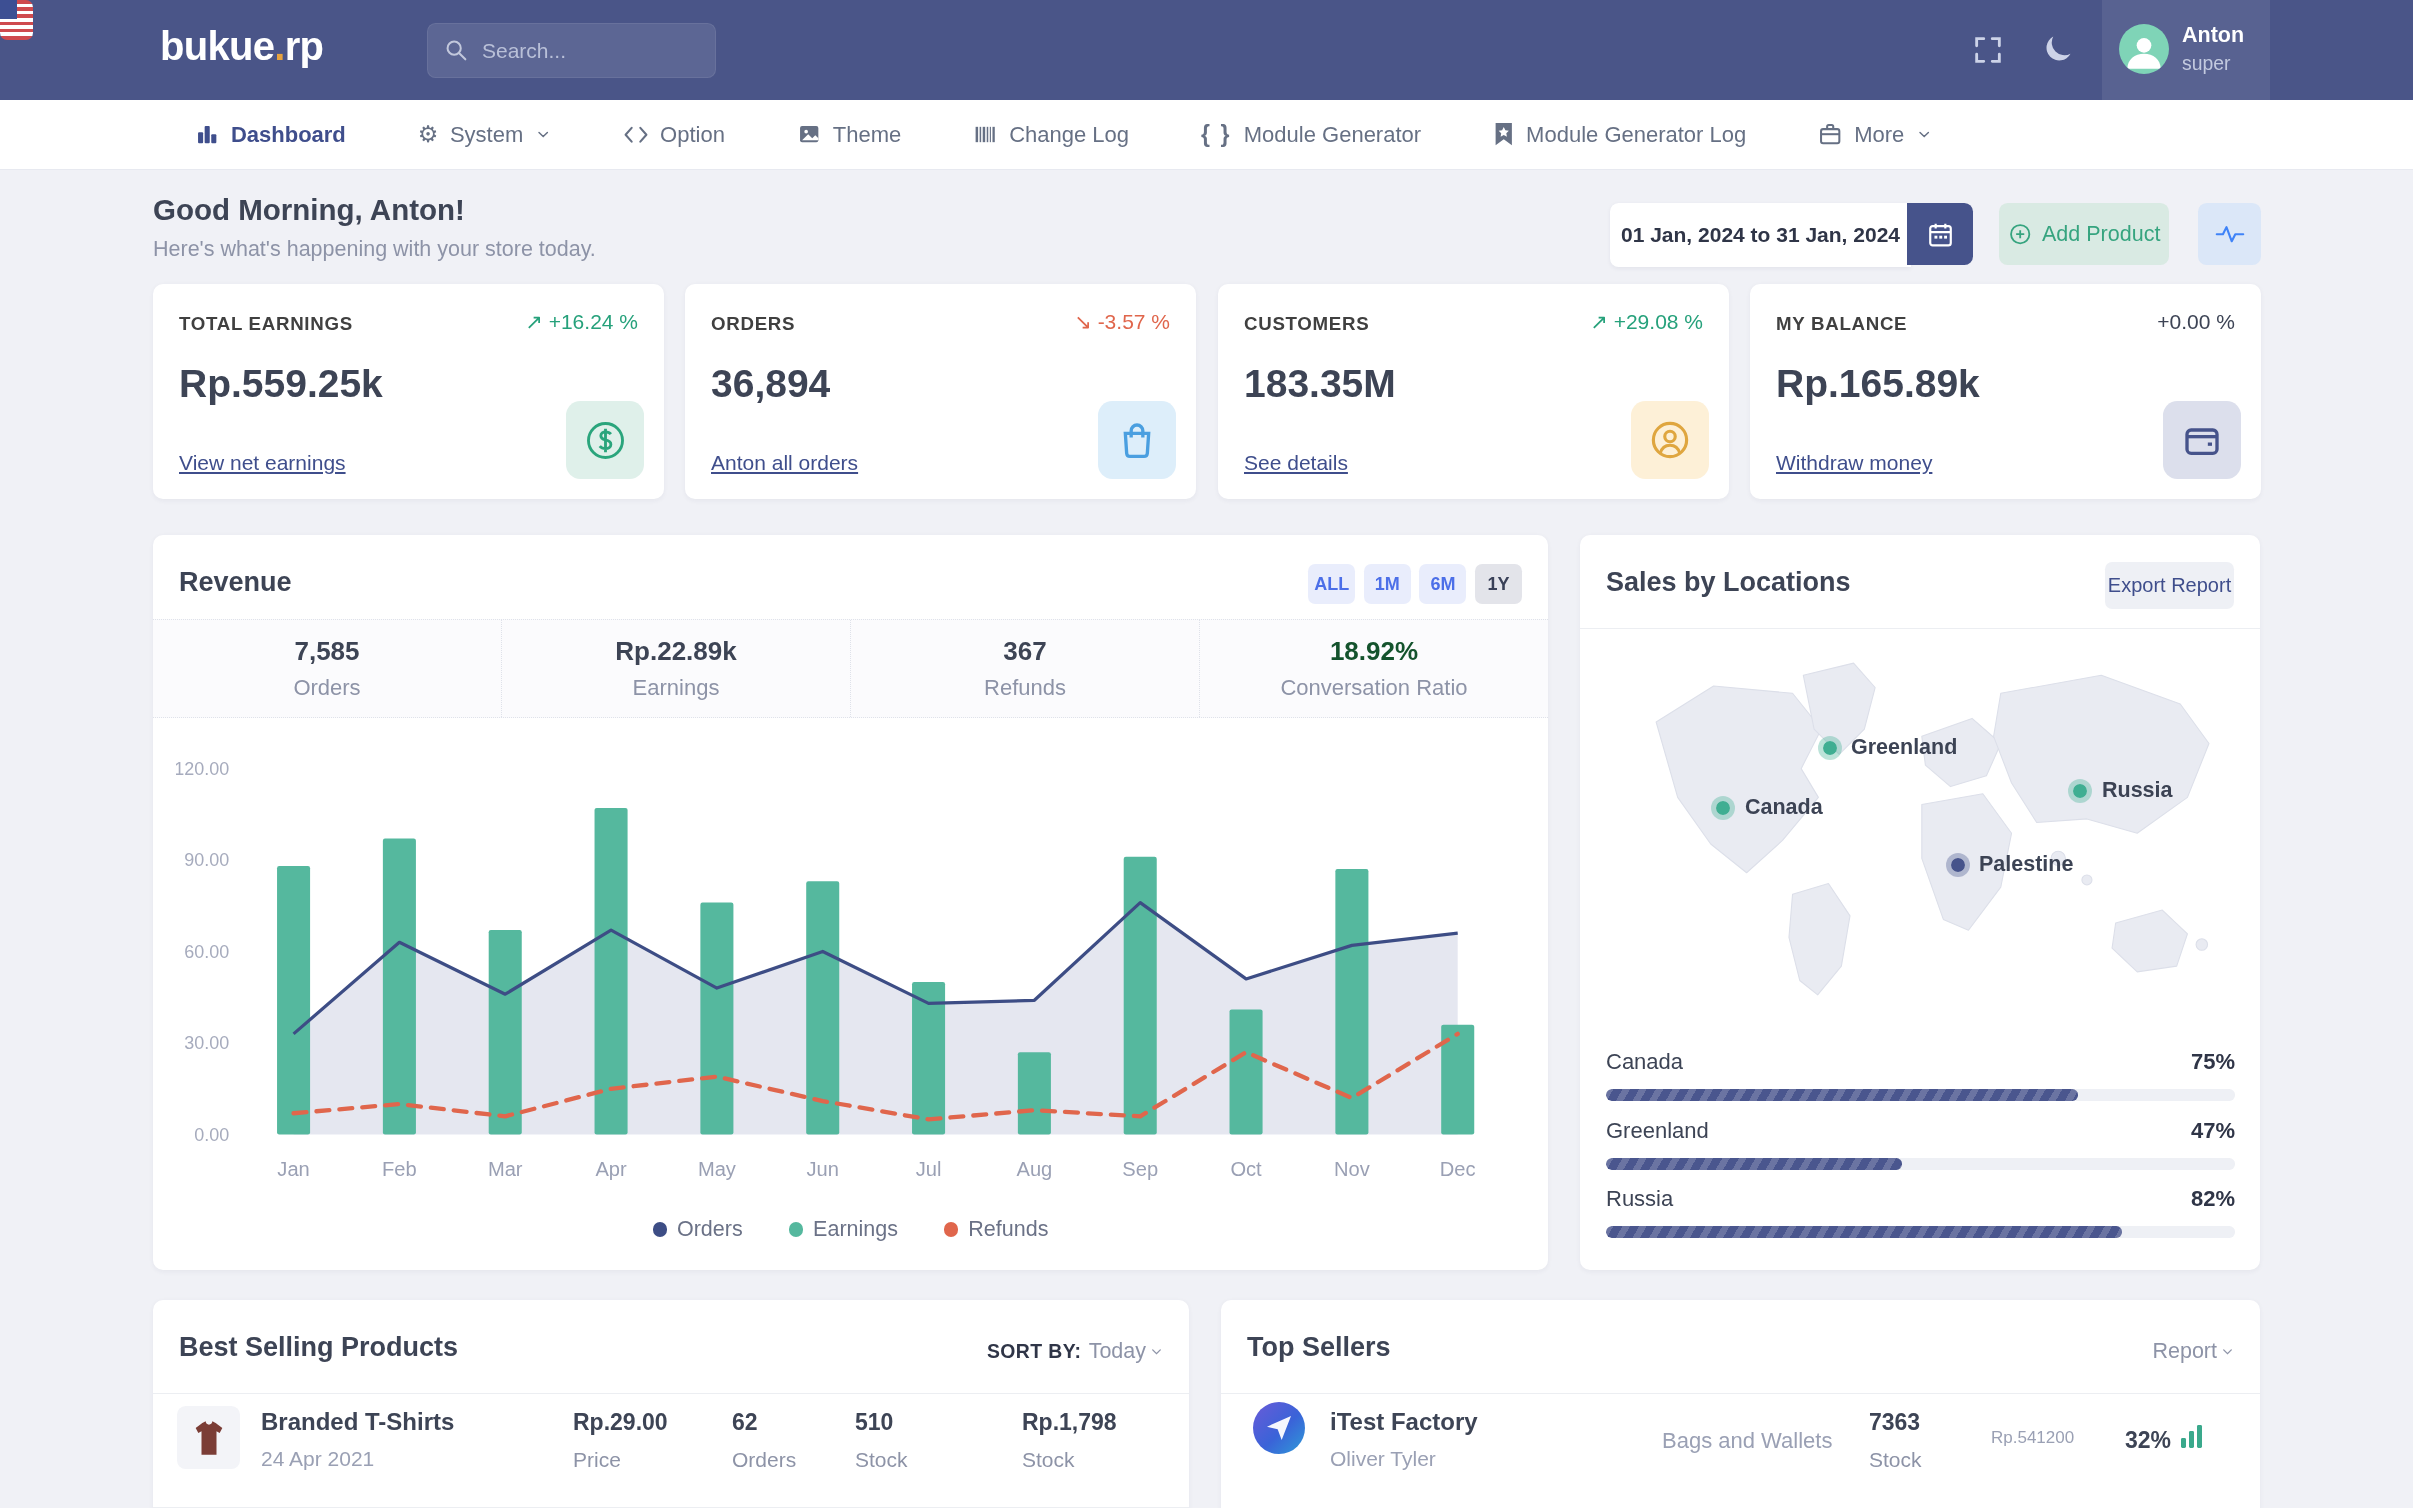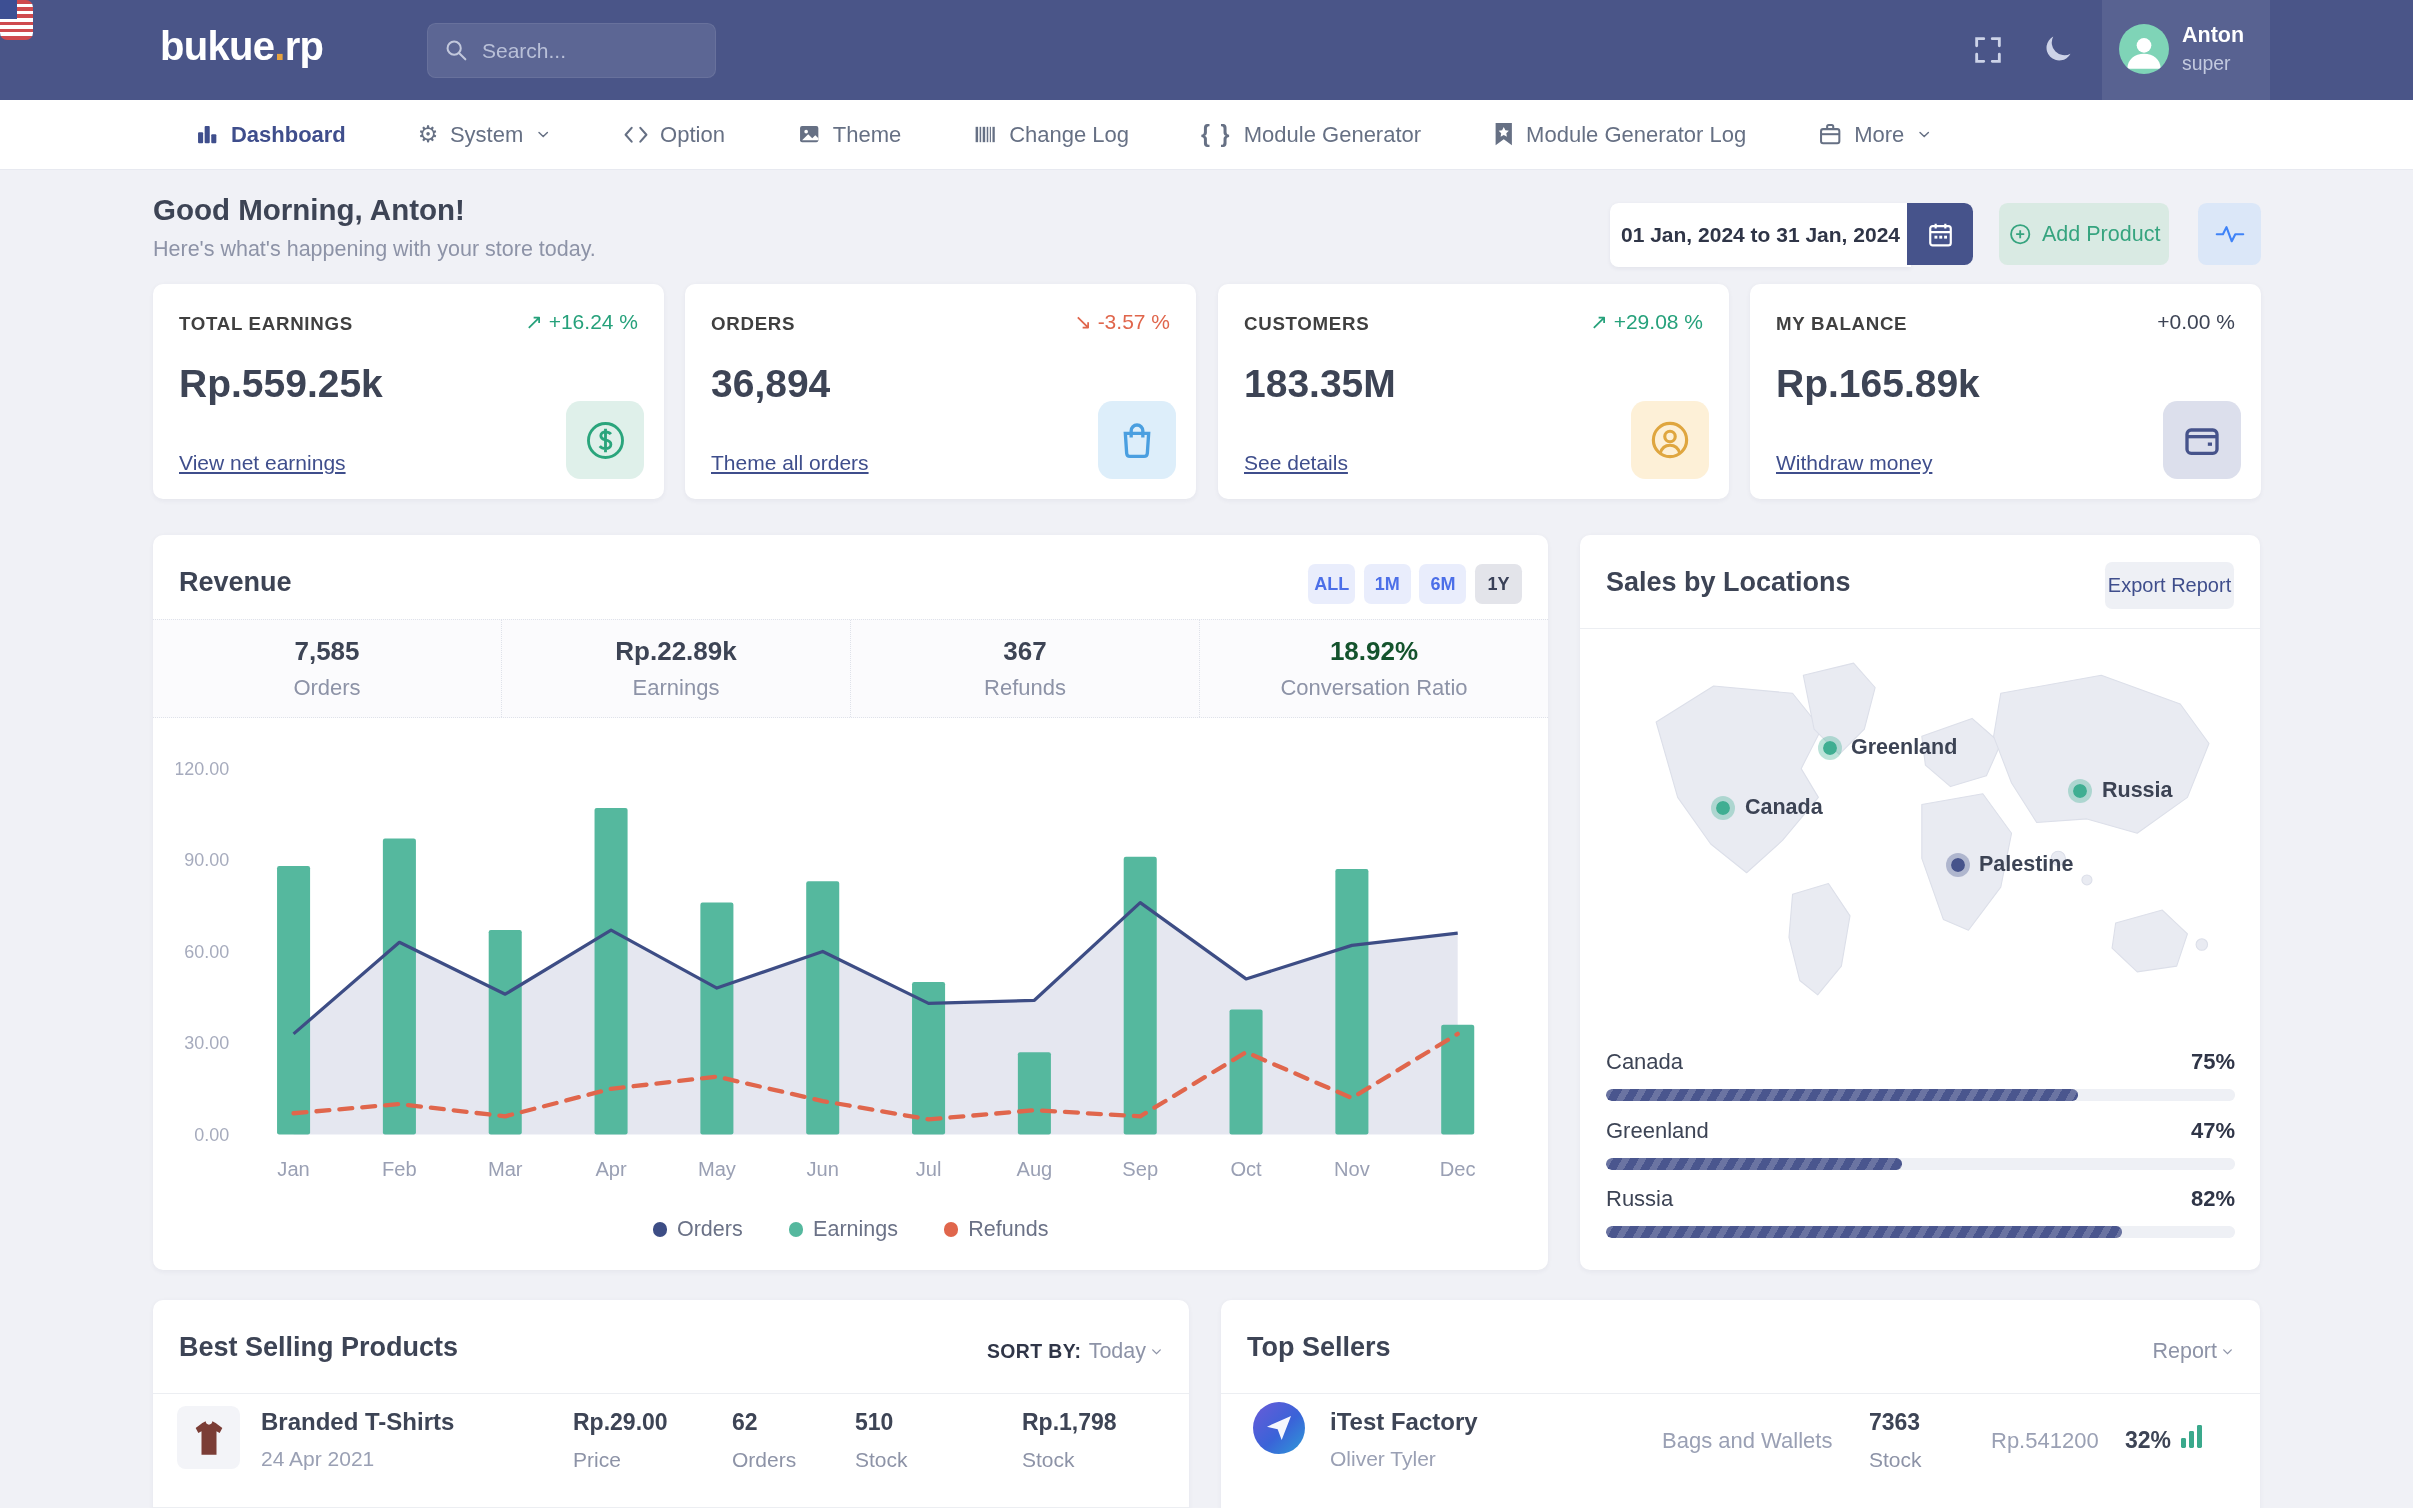--- a/index.html
+++ b/index.html
@@ -273,21 +273,21 @@
         <circle cx="12" cy="12" r="9.5"></circle>
           <path d="M15 8.5 c-0.8-1 -2-1.3 -3-1.3 -1.4 0 -2.6 0.8 -2.6 2.2 0 1.3 1 1.9 2.6 2.3 1.7 0.4 3 1 3 2.5 0 1.5 -1.4 2.3 -3 2.3 -1.2 0 -2.4 -0.4 -3.2 -1.4 M12 5.5 V18.5"></path>
       </svg>
     </div>
   </div>
 
   <div class="stat-card" style="left:685px;">
     <div class="stat-label">ORDERS</div>
     <div class="stat-delta delta-down"><span>↘</span> <span>-3.57 %</span></div>
     <div class="stat-value">36,894</div>
-    <a class="stat-link">Theme all orders</a>
+    <a class="stat-link">Anton all orders</a>
     <div class="stat-iconbox" style="background:#ddeefa;">
       <svg width="40" height="40" viewBox="0 0 24 24" fill="none" stroke="#4a9fe0" stroke-width="2">
         <path d="M5 8 H19 L18.2 20 a2 2 0 0 1 -2 1.8 H7.8 a2 2 0 0 1 -2 -1.8 Z"></path>
           <path d="M8.5 10.5 V6.5 a3.5 3.5 0 0 1 7 0 V10.5"></path>
       </svg>
     </div>
   </div>
 
   <div class="stat-card" style="left:1218px;">
     <div class="stat-label">CUSTOMERS</div>
@@ -506,21 +506,21 @@
         </svg>
       </div>
       <div class="row-name" style="left:109px;top:108px;">iTest Factory</div>
       <div class="row-sub" style="left:109px;top:147px;">Oliver Tyler</div>
 
       <div class="row-sub" style="left:441px;top:128px;font-size:22px;">Bags and Wallets</div>
 
       <div class="col-val" style="left:648px;top:109px;">7363</div>
       <div class="col-lab" style="left:648px;top:148px;">Stock</div>
 
-      <div class="row-sub" style="left:770px;top:128px;font-size:22px;">Rp.541200</div>
+      <div class="row-sub" style="left:770px;top:128px;font-size:17px;">Rp.541200</div>
 
       <div class="col-val" style="left:904px;top:125px;">
         <span>32%</span><span class="pct-bars">
             <i style="height:10px;"></i>
             <i style="height:17px;"></i>
             <i style="height:23px;"></i>
           </span>
       </div>
     </div>
   </div>

